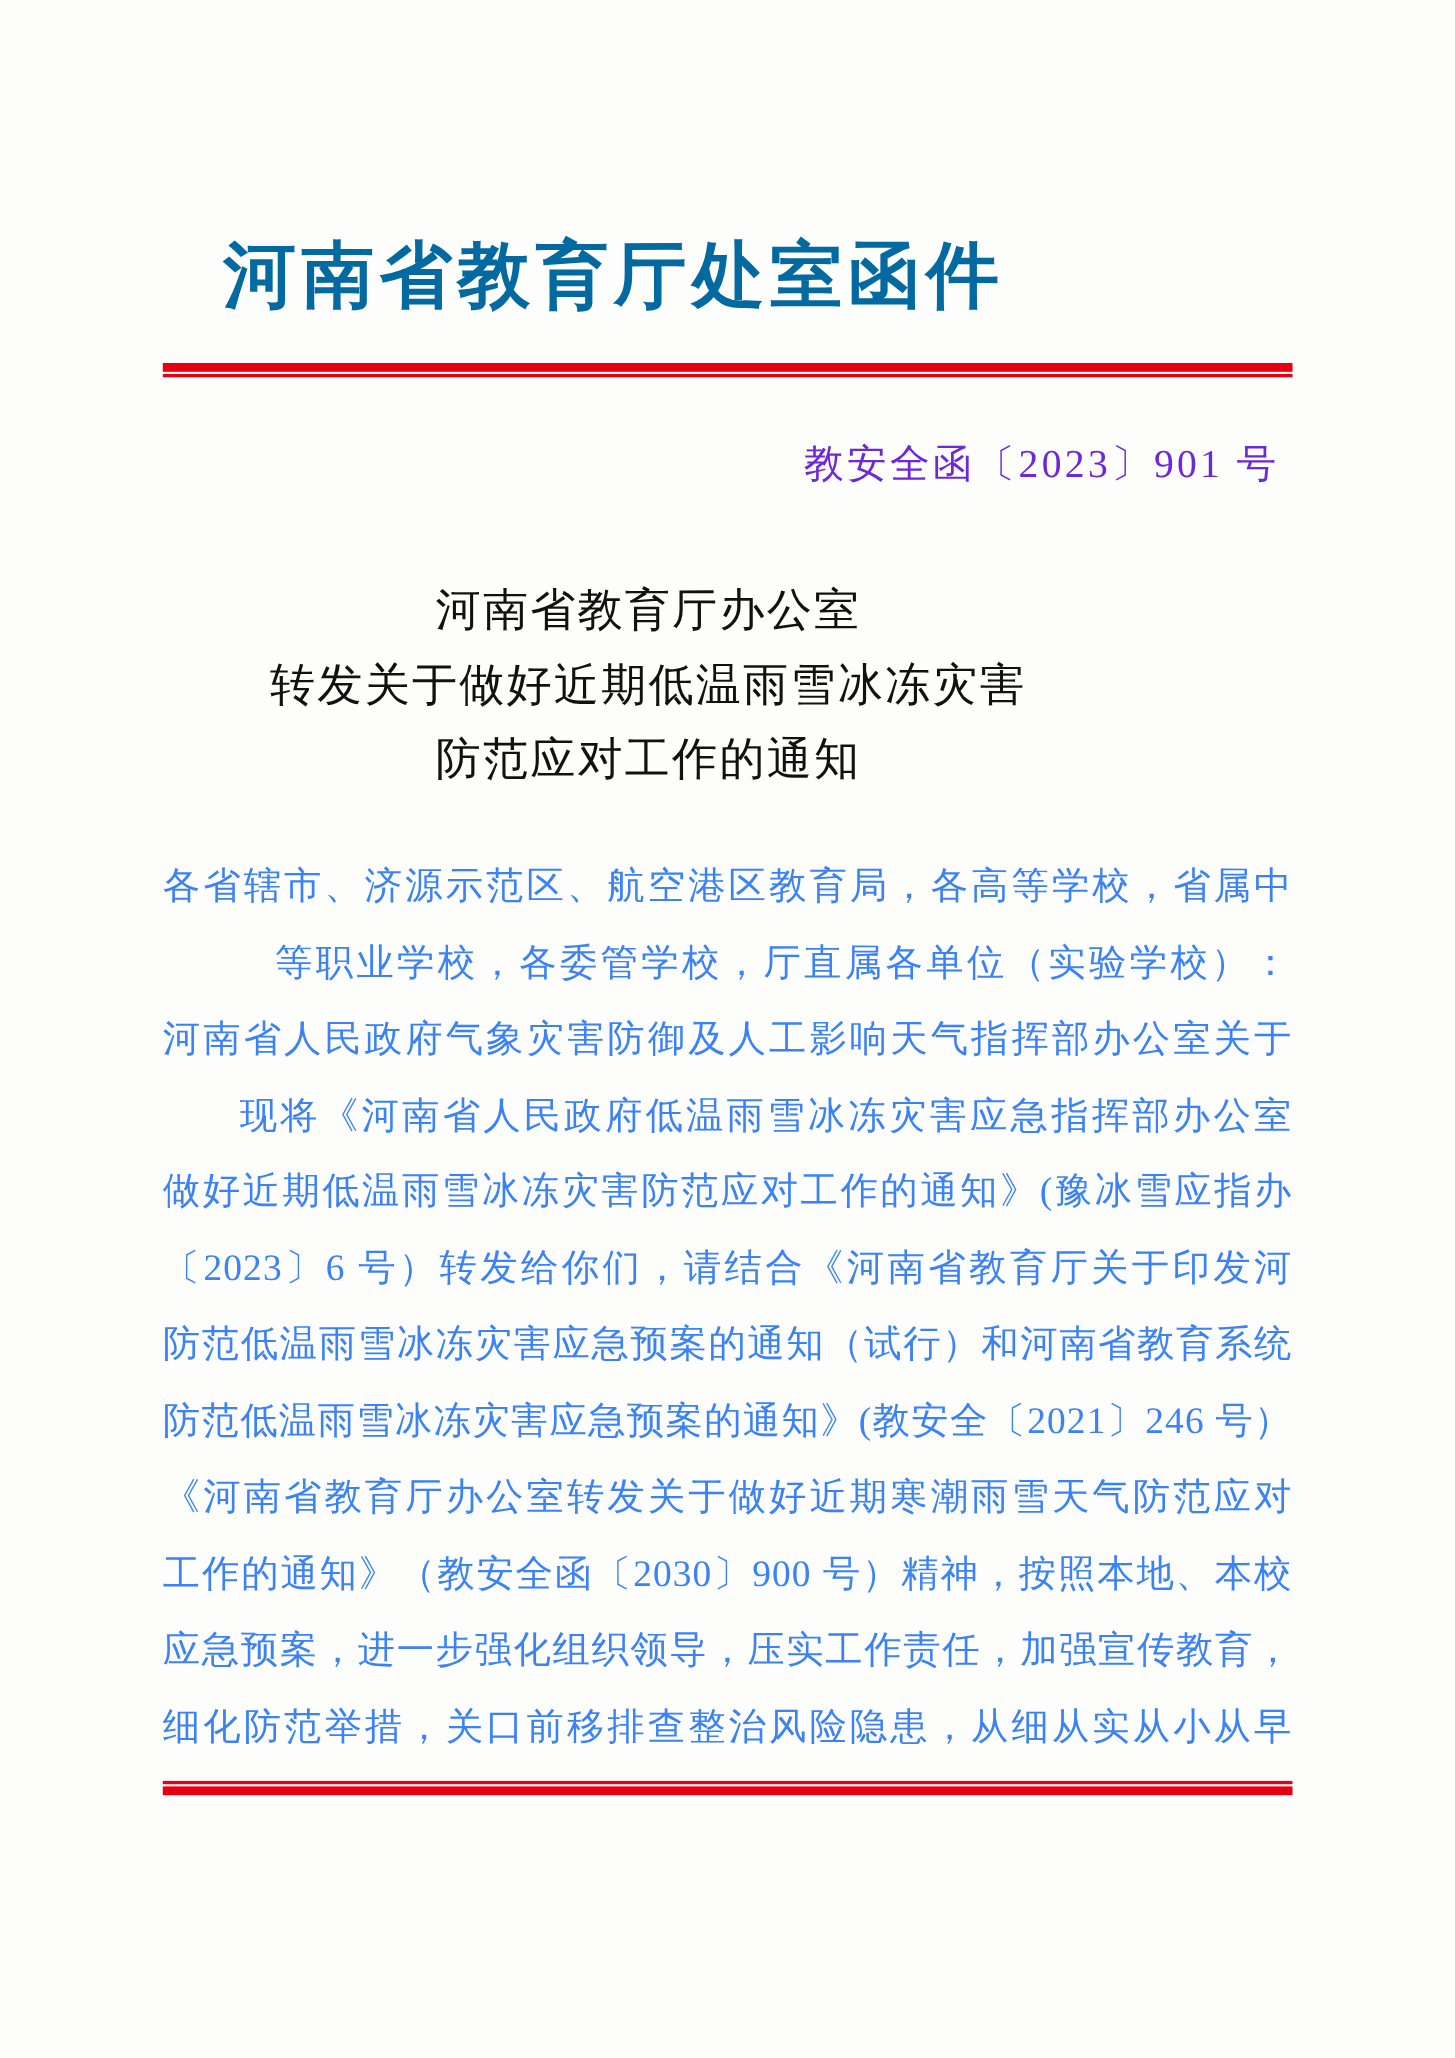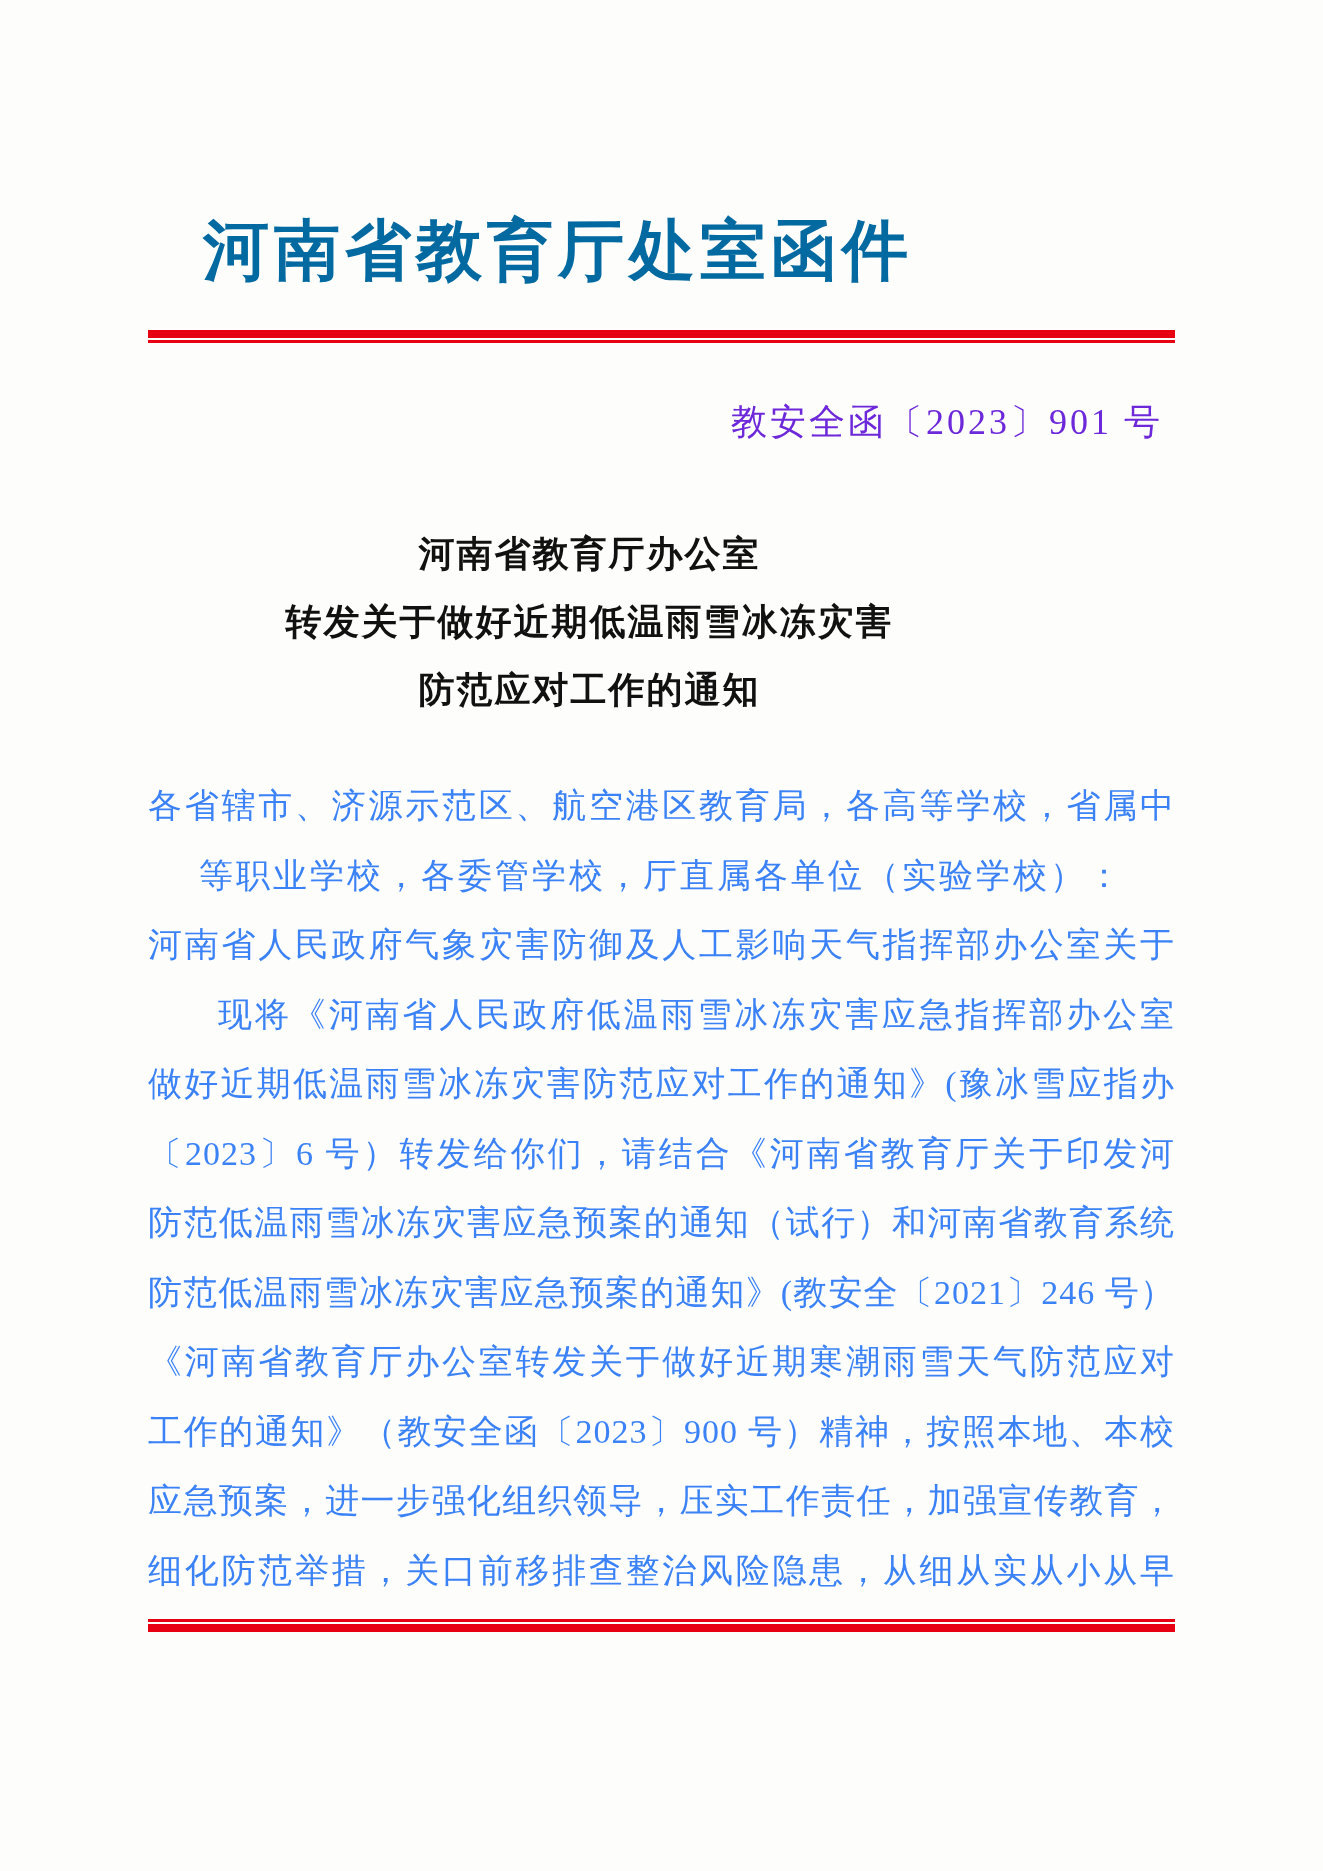--- a/index.html
+++ b/index.html
@@ -46,22 +46,22 @@
   .doc-title{
     position:absolute;
     left:148px;
     top:520px;
     width:1027px;
     text-align:center;
     transform:translateX(-72px);
     color:#111;
   }
   .doc-title .t-line{
-    font-size:36px;
-    font-weight:bold;
+    font-size:41px;
+    font-weight:normal;
     line-height:68px;
     letter-spacing:2px;
     white-space:nowrap;
   }
   .body-text{
     position:absolute;
     left:148px;
     top:771px;
     width:1027px;
     color:#3b82f6;
@@ -71,21 +71,21 @@
     line-height:69.5px;
     letter-spacing:1px;
     height:69.5px;
     overflow:hidden;
   }
   .b-line.just{
     text-align:justify;
     text-align-last:justify;
   }
   .b-line.nojust{
-    text-align:center;
+    text-align:right;
     letter-spacing:3px;
     white-space:nowrap;
   }
   .b-line.indent{
     text-indent:70px;
   }
   .rule-bottom{
     position:absolute;
     left:148px;
     top:1619px;
@@ -115,20 +115,20 @@
   <div class="body-text">
     <div class="b-line just">各省辖市、济源示范区、航空港区教育局，各高等学校，省属中</div>
     <div class="b-line nojust">等职业学校，各委管学校，厅直属各单位（实验学校）：</div>
     <div class="b-line just">河南省人民政府气象灾害防御及人工影响天气指挥部办公室关于</div>
     <div class="b-line just indent">现将《河南省人民政府低温雨雪冰冻灾害应急指挥部办公室</div>
     <div class="b-line just">做好近期低温雨雪冰冻灾害防范应对工作的通知》(豫冰雪应指办</div>
     <div class="b-line just">〔2023〕6 号）转发给你们，请结合《河南省教育厅关于印发河</div>
     <div class="b-line just">防范低温雨雪冰冻灾害应急预案的通知（试行）和河南省教育系统</div>
     <div class="b-line just">防范低温雨雪冰冻灾害应急预案的通知》(教安全〔2021〕246 号）</div>
     <div class="b-line just">《河南省教育厅办公室转发关于做好近期寒潮雨雪天气防范应对</div>
-    <div class="b-line just">工作的通知》（教安全函〔2023〕900 号）精神，按照本地、本校</div>
+    <div class="b-line just">工作的通知》（教安全函〔2030〕900 号）精神，按照本地、本校</div>
     <div class="b-line just">应急预案，进一步强化组织领导，压实工作责任，加强宣传教育，</div>
     <div class="b-line just">细化防范举措，关口前移排查整治风险隐患，从细从实从小从早</div>
   </div>
 
   <div class="rule-bottom"></div>
 
 </div>
 
 </body></html>

